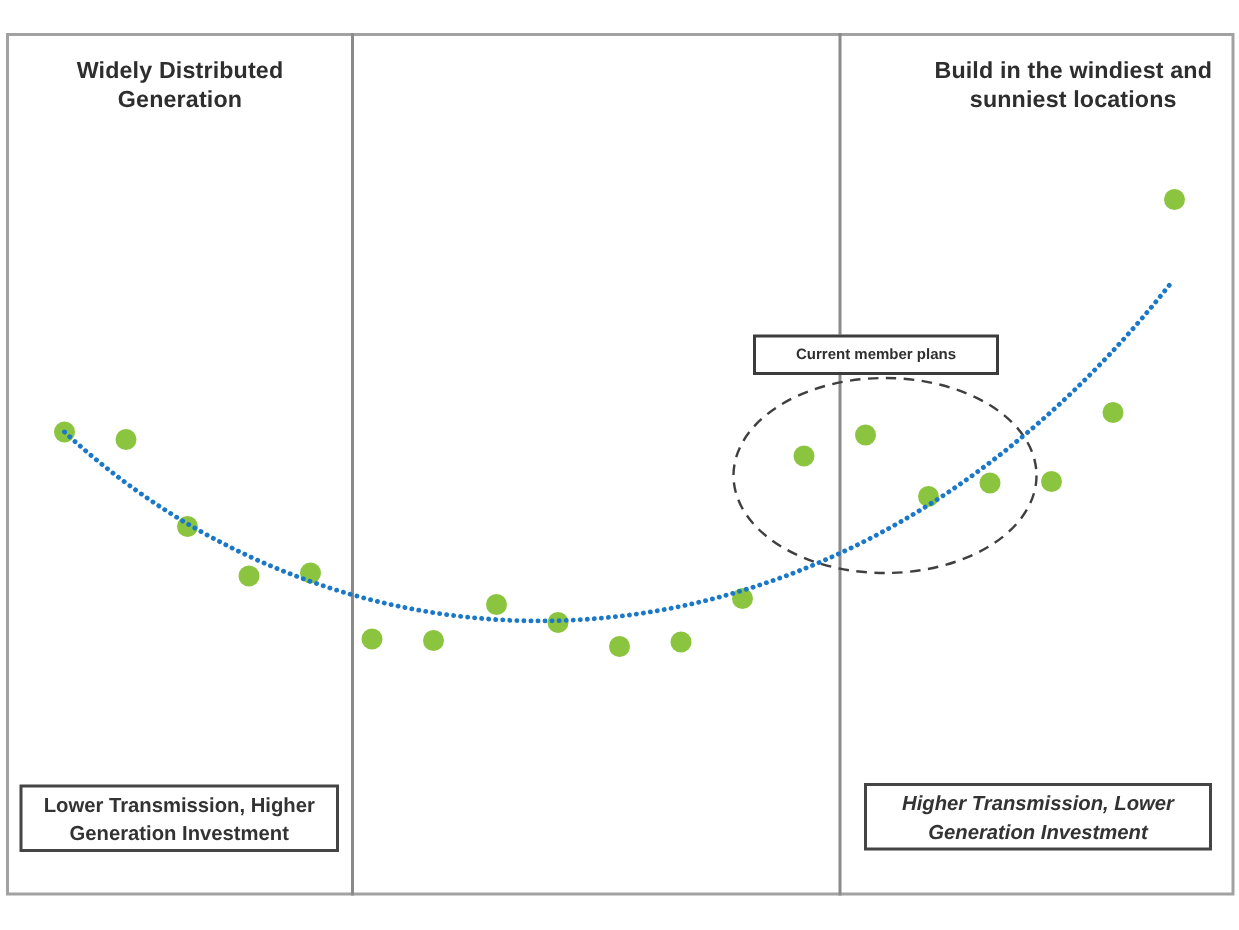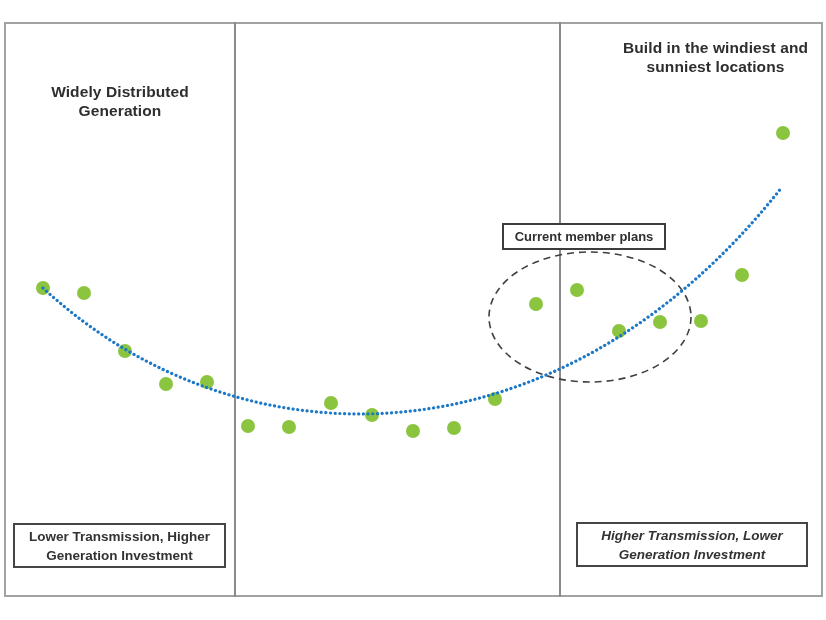--- a/index.html
+++ b/index.html
@@ -45,36 +45,36 @@
     position: absolute;
     top: 39px;
     font-weight: bold;
     font-size: 15.5px;
     line-height: 18.5px;
     color: #2e2e2e;
     text-align: center;
     white-space: pre-line;
     letter-spacing: 0.1px;
   }
-  #header-left   { left: 10px;  width: 220px; margin-top: 44px; }
+  #header-left   { left: 10px;  width: 220px; }
   #header-middle { left: 287px; width: 220px; }
   #header-right  { left: 560px; width: 311px; }
   .annotation-label-box {
     position: absolute;
     left: 502px;
     top: 223px;
     width: 164px;
     height: 27px;
     box-sizing: border-box;
     border: 2px solid #3c3c3c;
     background: #ffffff;
     display: flex;
     align-items: center;
     justify-content: center;
-    font-size: 13px;
+    font-size: 10px;
     font-weight: 600;
     color: #2f2f2f;
   }
   .footnote-box {
     position: absolute;
     box-sizing: border-box;
     border: 2px solid #454545;
     background: #ffffff;
     display: flex;
     align-items: center;

